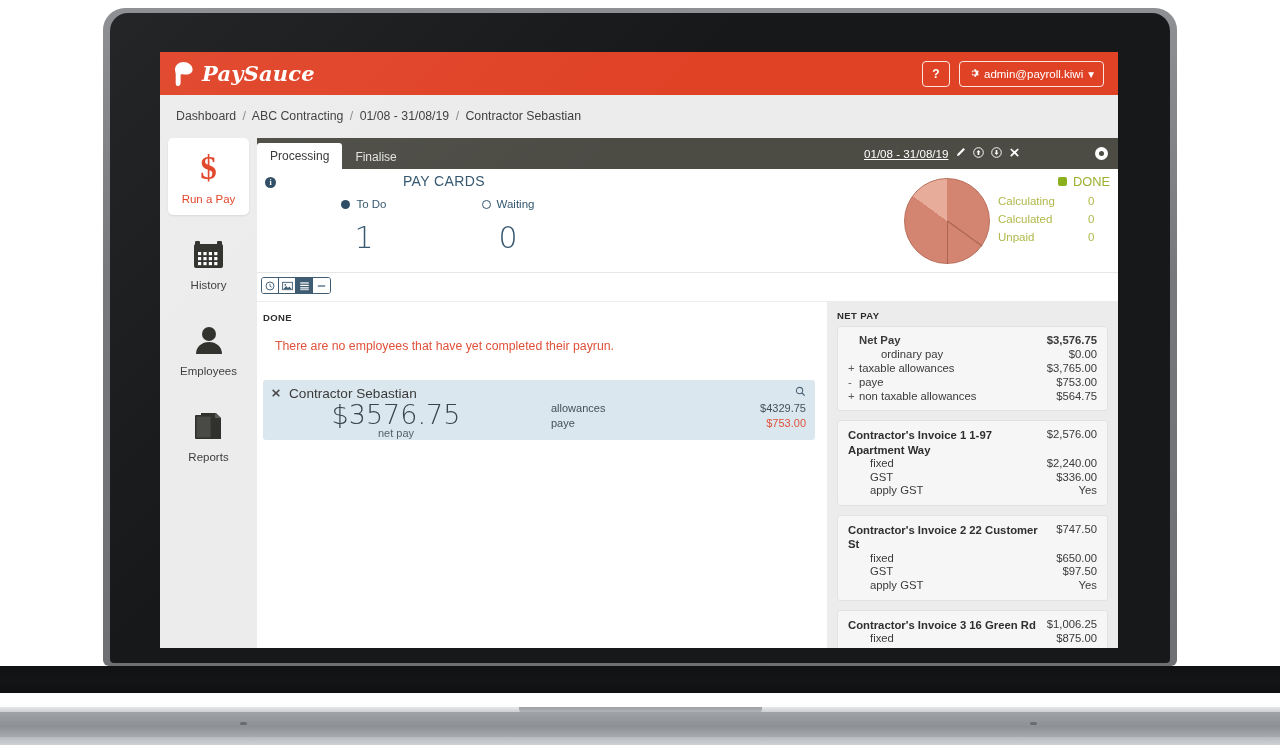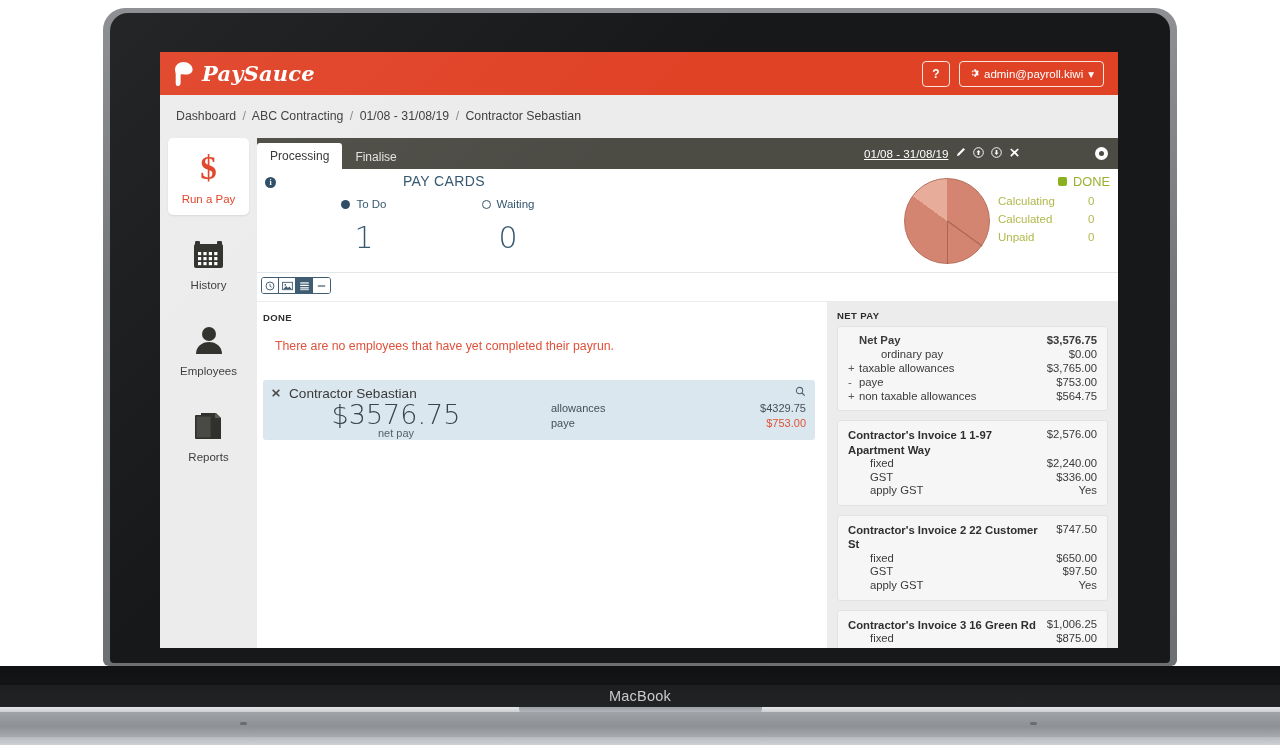--- a/index.html
+++ b/index.html
@@ -557,20 +557,19 @@
             </div>
           </div>
 
         </div>
       </div>
     </div>
   </div>
   <div class="bezel-gloss"></div>
 
   <div class="base-shadowbar"></div>
-  <div class="base-label-bar">MacBook</div>
   <div class="base-top-edge"></div>
   <div class="base-notch"></div>
   <div class="base-body"></div>
   <div class="base-dot" style="left:240px;"></div>
   <div class="base-dot" style="left:1030px;"></div>
   <div class="base-foot"></div>
 </div>
 
 </body></html>

